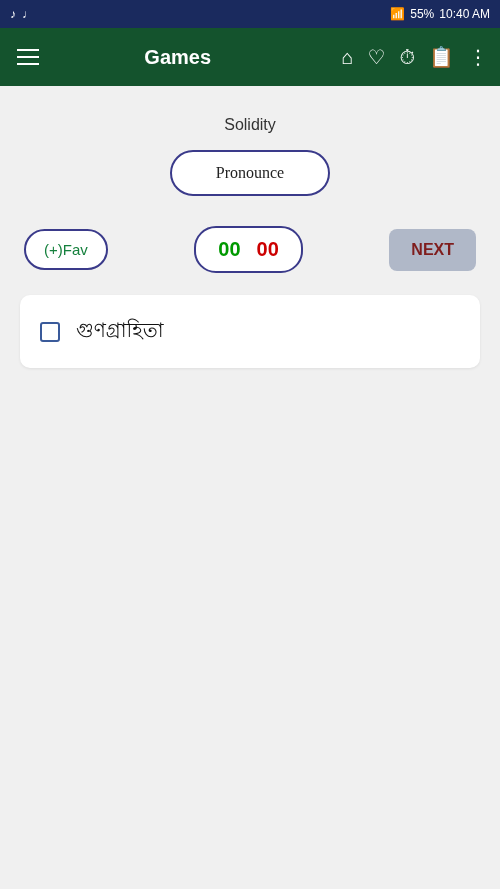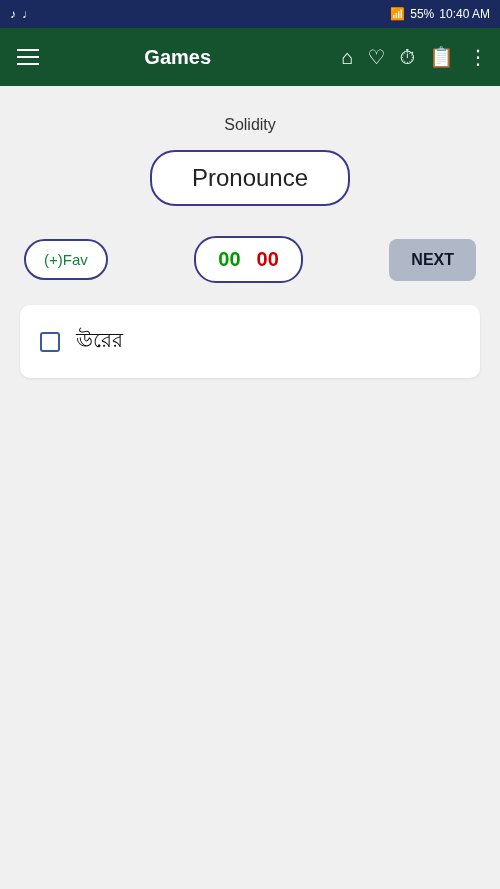--- a/index.html
+++ b/index.html
@@ -101,25 +101,26 @@
       margin-bottom: 16px;
     }
 
     .pronounce-btn {
       display: block;
       margin: 0 auto 30px;
       padding: 12px 40px;
       border: 2px solid #3a3a8a;
       border-radius: 25px;
       background: white;
-      font-size: 24px;
+      font-size: 16px;
       color: #222;
       cursor: pointer;
       min-width: 160px;
       text-align: center;
+      font-family: Liberation Serif, serif;
     }
 
     
     .controls-row {
       display: flex;
       align-items: center;
       justify-content: space-between;
       margin-bottom: 22px;
       padding: 0 4px;
     }
@@ -156,21 +157,21 @@
       color: #cc0000;
     }
 
     .next-btn {
       background: #b0b8c8;
       border: none;
       border-radius: 8px;
       padding: 12px 22px;
       font-size: 16px;
       font-weight: bold;
-      color: #0f172a;
+      color: #7f1d1d;
       cursor: pointer;
     }
 
     
     .options-list {
       display: flex;
       flex-direction: column;
       gap: 8px;
     }
 
@@ -239,16 +240,16 @@
     <div class="score-display">
       <span class="score-green">00</span>
       <span class="score-red">00</span>
     </div>
     <button class="next-btn">NEXT</button>
   </div>
 
   <div class="options-list">
     <div class="option-item">
       <div class="option-checkbox"></div>
-      <span class="option-text">ঊরের</span>
+      <span class="option-text">গুণগ্রাহিতা</span>
     </div>
   </div>
 </div>
 
 </body></html>

